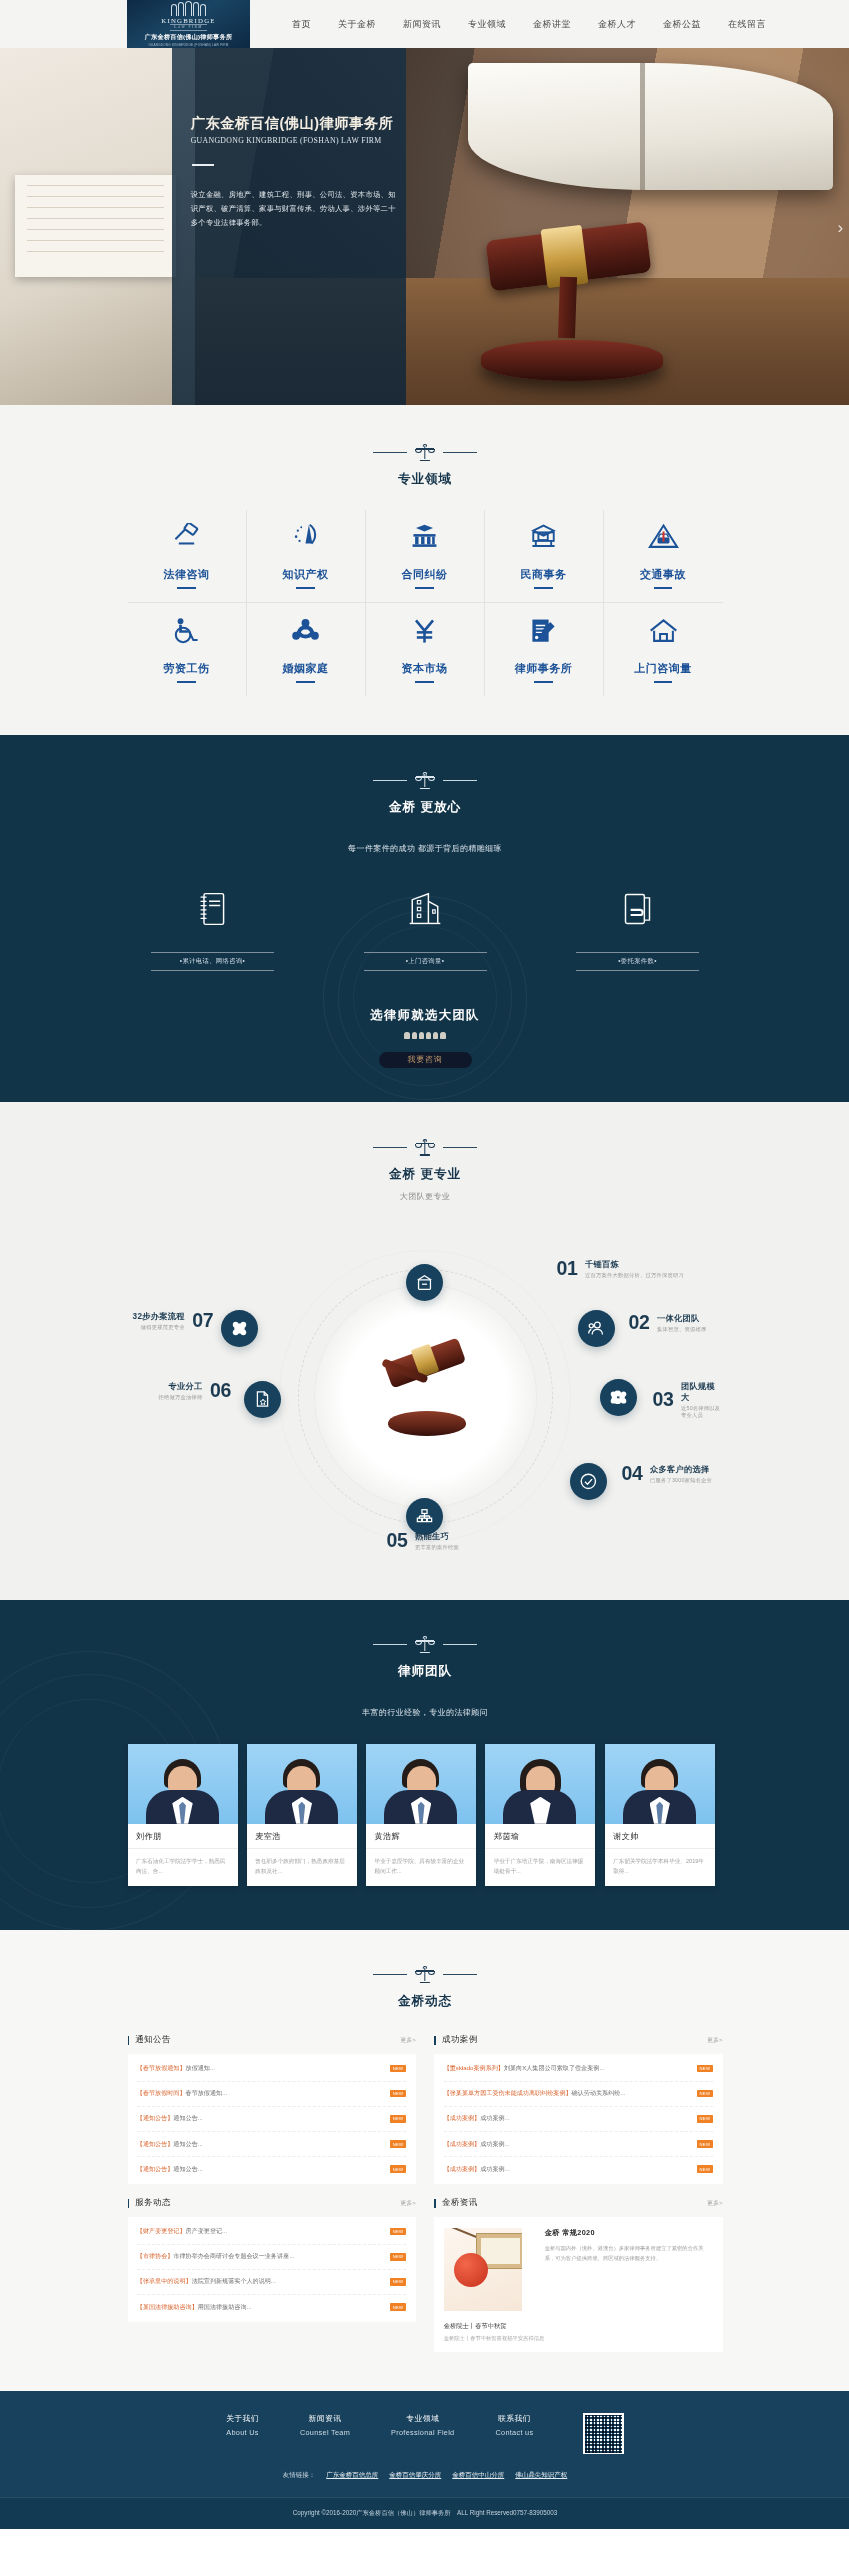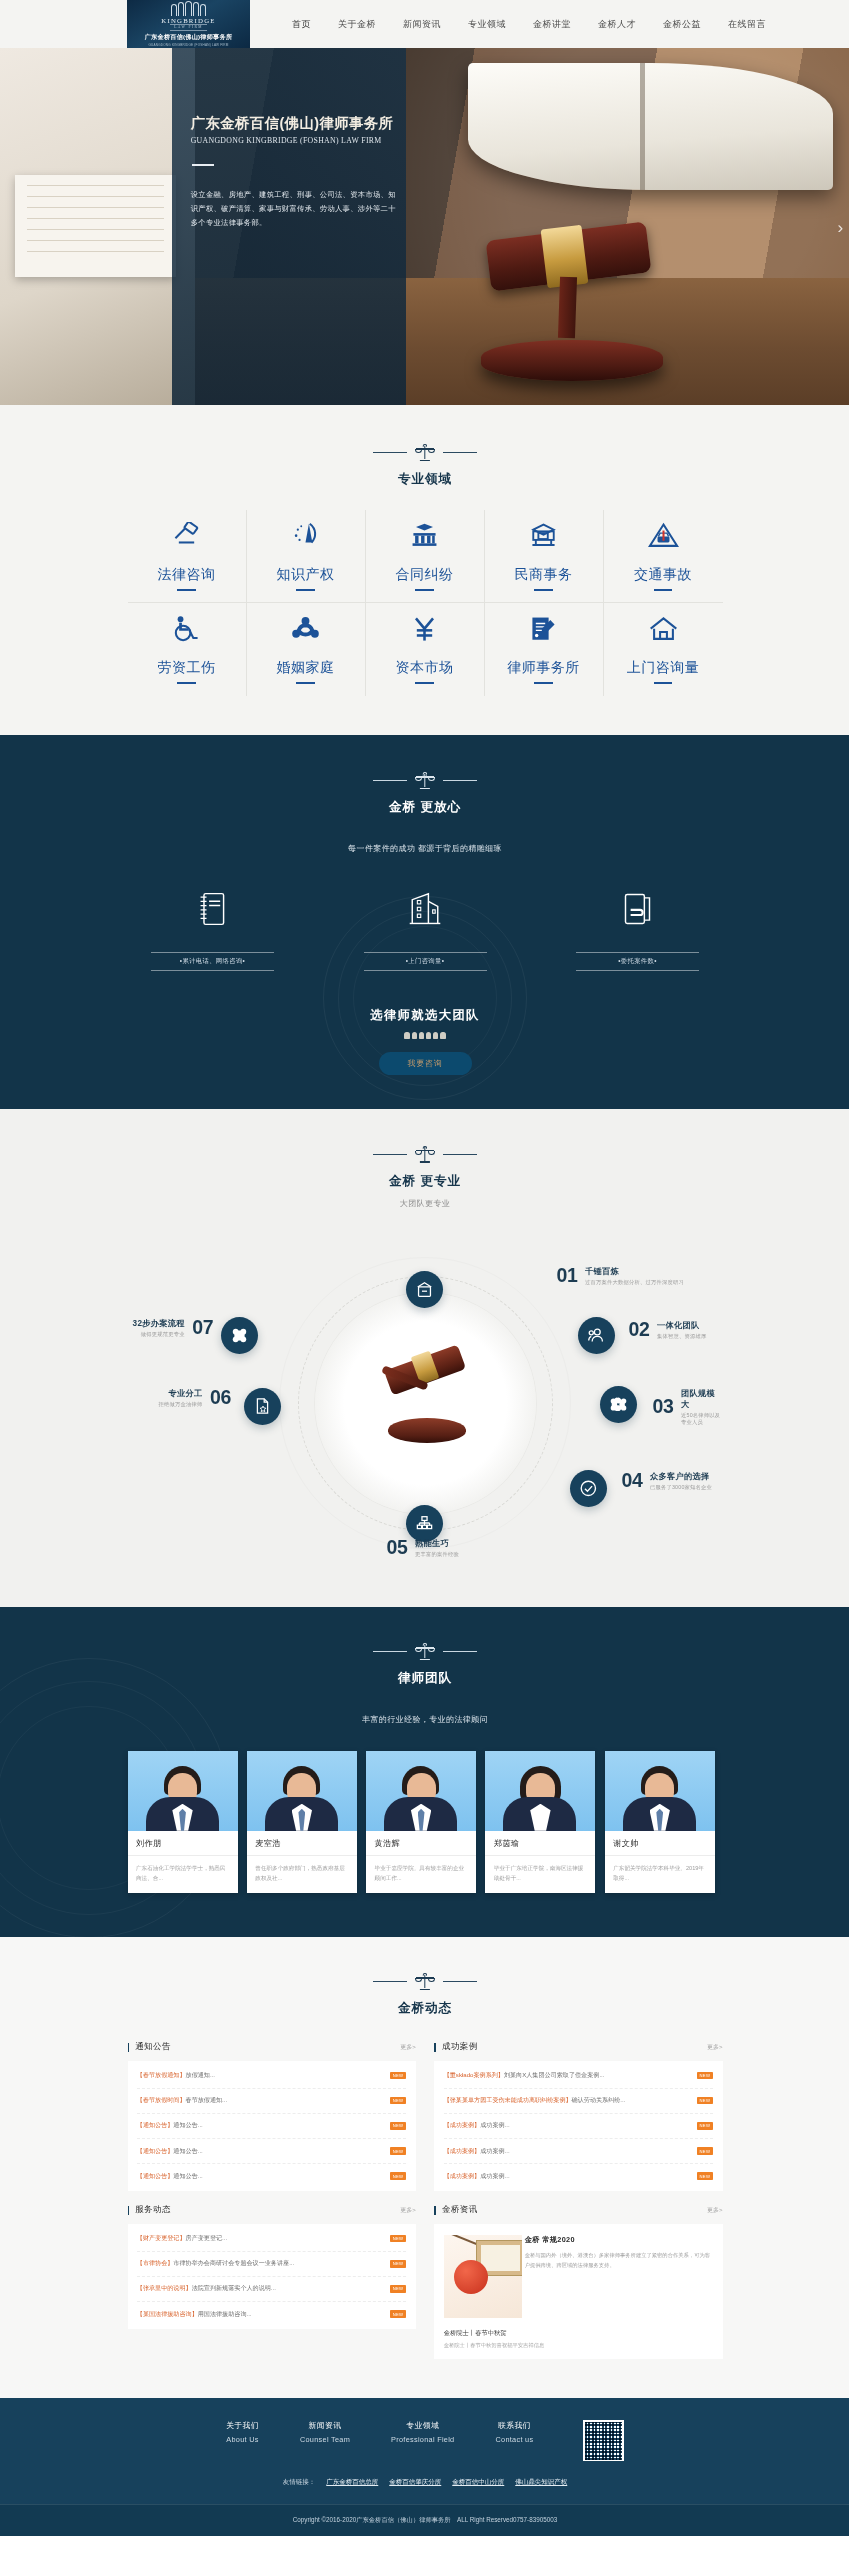--- a/index.html
+++ b/index.html
@@ -90,38 +90,38 @@
   .sec-sub{font-size:8px;color:#8b8b8b;margin-top:8.5px;letter-spacing:0.4px;}
   .sec-dark .sec-sub{color:#dbe4eb;margin-top:27px;}
 
   
   .grid{display:grid;grid-template-columns:repeat(5,1fr);margin-top:22px;}
   .cell{height:93px;display:flex;flex-direction:column;align-items:center;justify-content:center;
         border-right:0.8px solid #e2e2de;border-bottom:0.8px solid #e2e2de;cursor:pointer;}
   .cell:nth-child(5n){border-right:none;}
   .cell:nth-child(n+6){border-bottom:none;}
   .cell svg{display:block;}
-  .cell .lbl{font-size:14px;color:#1c5298;font-weight:normal;margin-top:15px;letter-spacing:0.5px;}
+  .cell .lbl{font-size:11px;color:#1c5298;font-weight:bold;margin-top:15px;letter-spacing:0.5px;}
   .cell .ul{width:18.7px;height:1.7px;background:#1c5298;margin-top:5.1px;}
 
   
   .seal{position:absolute;left:50%;top:161px;width:204px;height:204px;transform:translateX(-50%);
      border:0.8px solid rgba(255,255,255,.055);border-radius:50%;}
   .seal:before{content:"";position:absolute;inset:13.6px;border:0.8px solid rgba(255,255,255,.05);border-radius:50%;}
   .seal:after{content:"";position:absolute;inset:29px;border:0.8px solid rgba(255,255,255,.04);border-radius:50%;}
   .stats{display:flex;justify-content:space-between;margin-top:31px;position:relative;z-index:2;}
   .stat{width:170px;text-align:center;}
   .stat .ico{height:48px;display:flex;align-items:center;justify-content:center;}
   .stat .cap{font-size:6.4px;color:#cfdbe5;letter-spacing:0.3px;border-top:0.8px solid rgba(255,255,255,.45);
      border-bottom:0.8px solid rgba(255,255,255,.45);padding:4.2px 0;margin:18.7px auto 0;width:123px;}
   .cta{text-align:center;margin-top:36px;position:relative;z-index:2;}
   .cta-h{font-size:12.3px;font-weight:bold;color:#fff;letter-spacing:1.4px;}
   .cta-dots{margin-top:7.6px;display:flex;gap:2.1px;justify-content:center;}
   .cta-dots i{width:5.1px;height:6.8px;background:#cfcdc4;border-radius:2.5px 2.5px 0.8px 0.8px;display:block;}
-  .cta-btn{margin:12.7px auto 0;width:93px;height:23px;border-radius:12px;background:#0c4a6e;color:#c39a6b;font-size:8px;
+  .cta-btn{margin:12.7px auto 0;width:93px;height:16px;border-radius:12px;background:#0f172a;color:#c39a6b;font-size:8px;
      display:flex;align-items:center;justify-content:center;letter-spacing:0.8px;cursor:pointer;}
 
   
   .wheel{position:relative;height:357px;margin-top:15.3px;}
   .wheel .halo{position:absolute;left:50%;top:68px;width:221px;height:221px;margin-left:-110px;border-radius:50%;
      background:radial-gradient(circle,#fff 52%,#f3f3f1 70%,#eeeeec 100%);box-shadow:0 0 0 0.8px #e8e8e5;}
   .wheel .dash{position:absolute;left:50%;top:51px;width:255px;height:255px;margin-left:-127px;border-radius:50%;
      border:0.8px dashed #d8d8d4;}
   .wheel .dash2{position:absolute;left:50%;top:32px;width:292px;height:292px;margin-left:-146px;border-radius:50%;
      border:0.8px solid #ececea;}
@@ -169,21 +169,21 @@
   .panel-hd .lt{display:flex;align-items:center;gap:6px;}
   .panel-hd .bar{width:1.7px;height:9.3px;background:#17415c;}
   .panel-hd .tt{font-size:8.5px;color:#2b2b2b;letter-spacing:0.4px;text-align:right;}
   .panel-hd .more{font-size:6px;color:#a2a2a2;cursor:pointer;}
   .panel-bd{background:#fff;padding:2.5px 9.3px;min-height:102px;}
   .nrow{display:flex;align-items:center;justify-content:space-between;gap:6.8px;padding:7.6px 0;border-bottom:0.8px dashed #ededed;}
   .nrow:last-child{border-bottom:none;}
   .nrow .tx{font-size:6.1px;color:#6d6d6d;overflow:hidden;white-space:nowrap;text-overflow:ellipsis;}
   .nrow .tx b{color:#d8622b;font-weight:normal;}
   .badge{flex:none;font-size:4.2px;color:#fff;background:#f08124;padding:1.3px 3px;letter-spacing:0.3px;border-radius:0.8px;}
-  .zx{display:flex;gap:3px;padding:11px 9.3px;background:#fff;}
+  .zx{display:flex;gap:23px;padding:11px 9.3px;background:#fff;}
   .zx-img{width:78px;height:83px;flex:none;background:linear-gradient(160deg,#fdf6ef,#f6e7d8);position:relative;overflow:hidden;}
   .zx-img .blob{position:absolute;left:10.2px;top:25.5px;width:34px;height:34px;border-radius:50%;
      background:radial-gradient(circle at 35% 32%,#f2674a,#c7301c);}
   .zx-img .br{position:absolute;right:-3.4px;top:5.1px;width:49px;height:36px;background:#d7b98a;border:1.7px solid #b3975f;}
   .zx-img .br i{position:absolute;inset:4.2px;background:#f7f1e2;}
   .zx-img .twig{position:absolute;left:3.4px;top:5.1px;width:44px;height:1.7px;background:#7b5a3a;transform:rotate(22deg);}
   .zx-tx .zt{font-size:7.3px;color:#2b2b2b;font-weight:bold;letter-spacing:0.3px;}
   .zx-tx .zd{font-size:5.3px;color:#9d9d9d;line-height:1.95;margin-top:5.1px;}
   .zx-cap{padding:0 9.3px 10.2px;background:#fff;}
   .zx-cap .c1{font-size:6.3px;color:#3a3a3a;}

